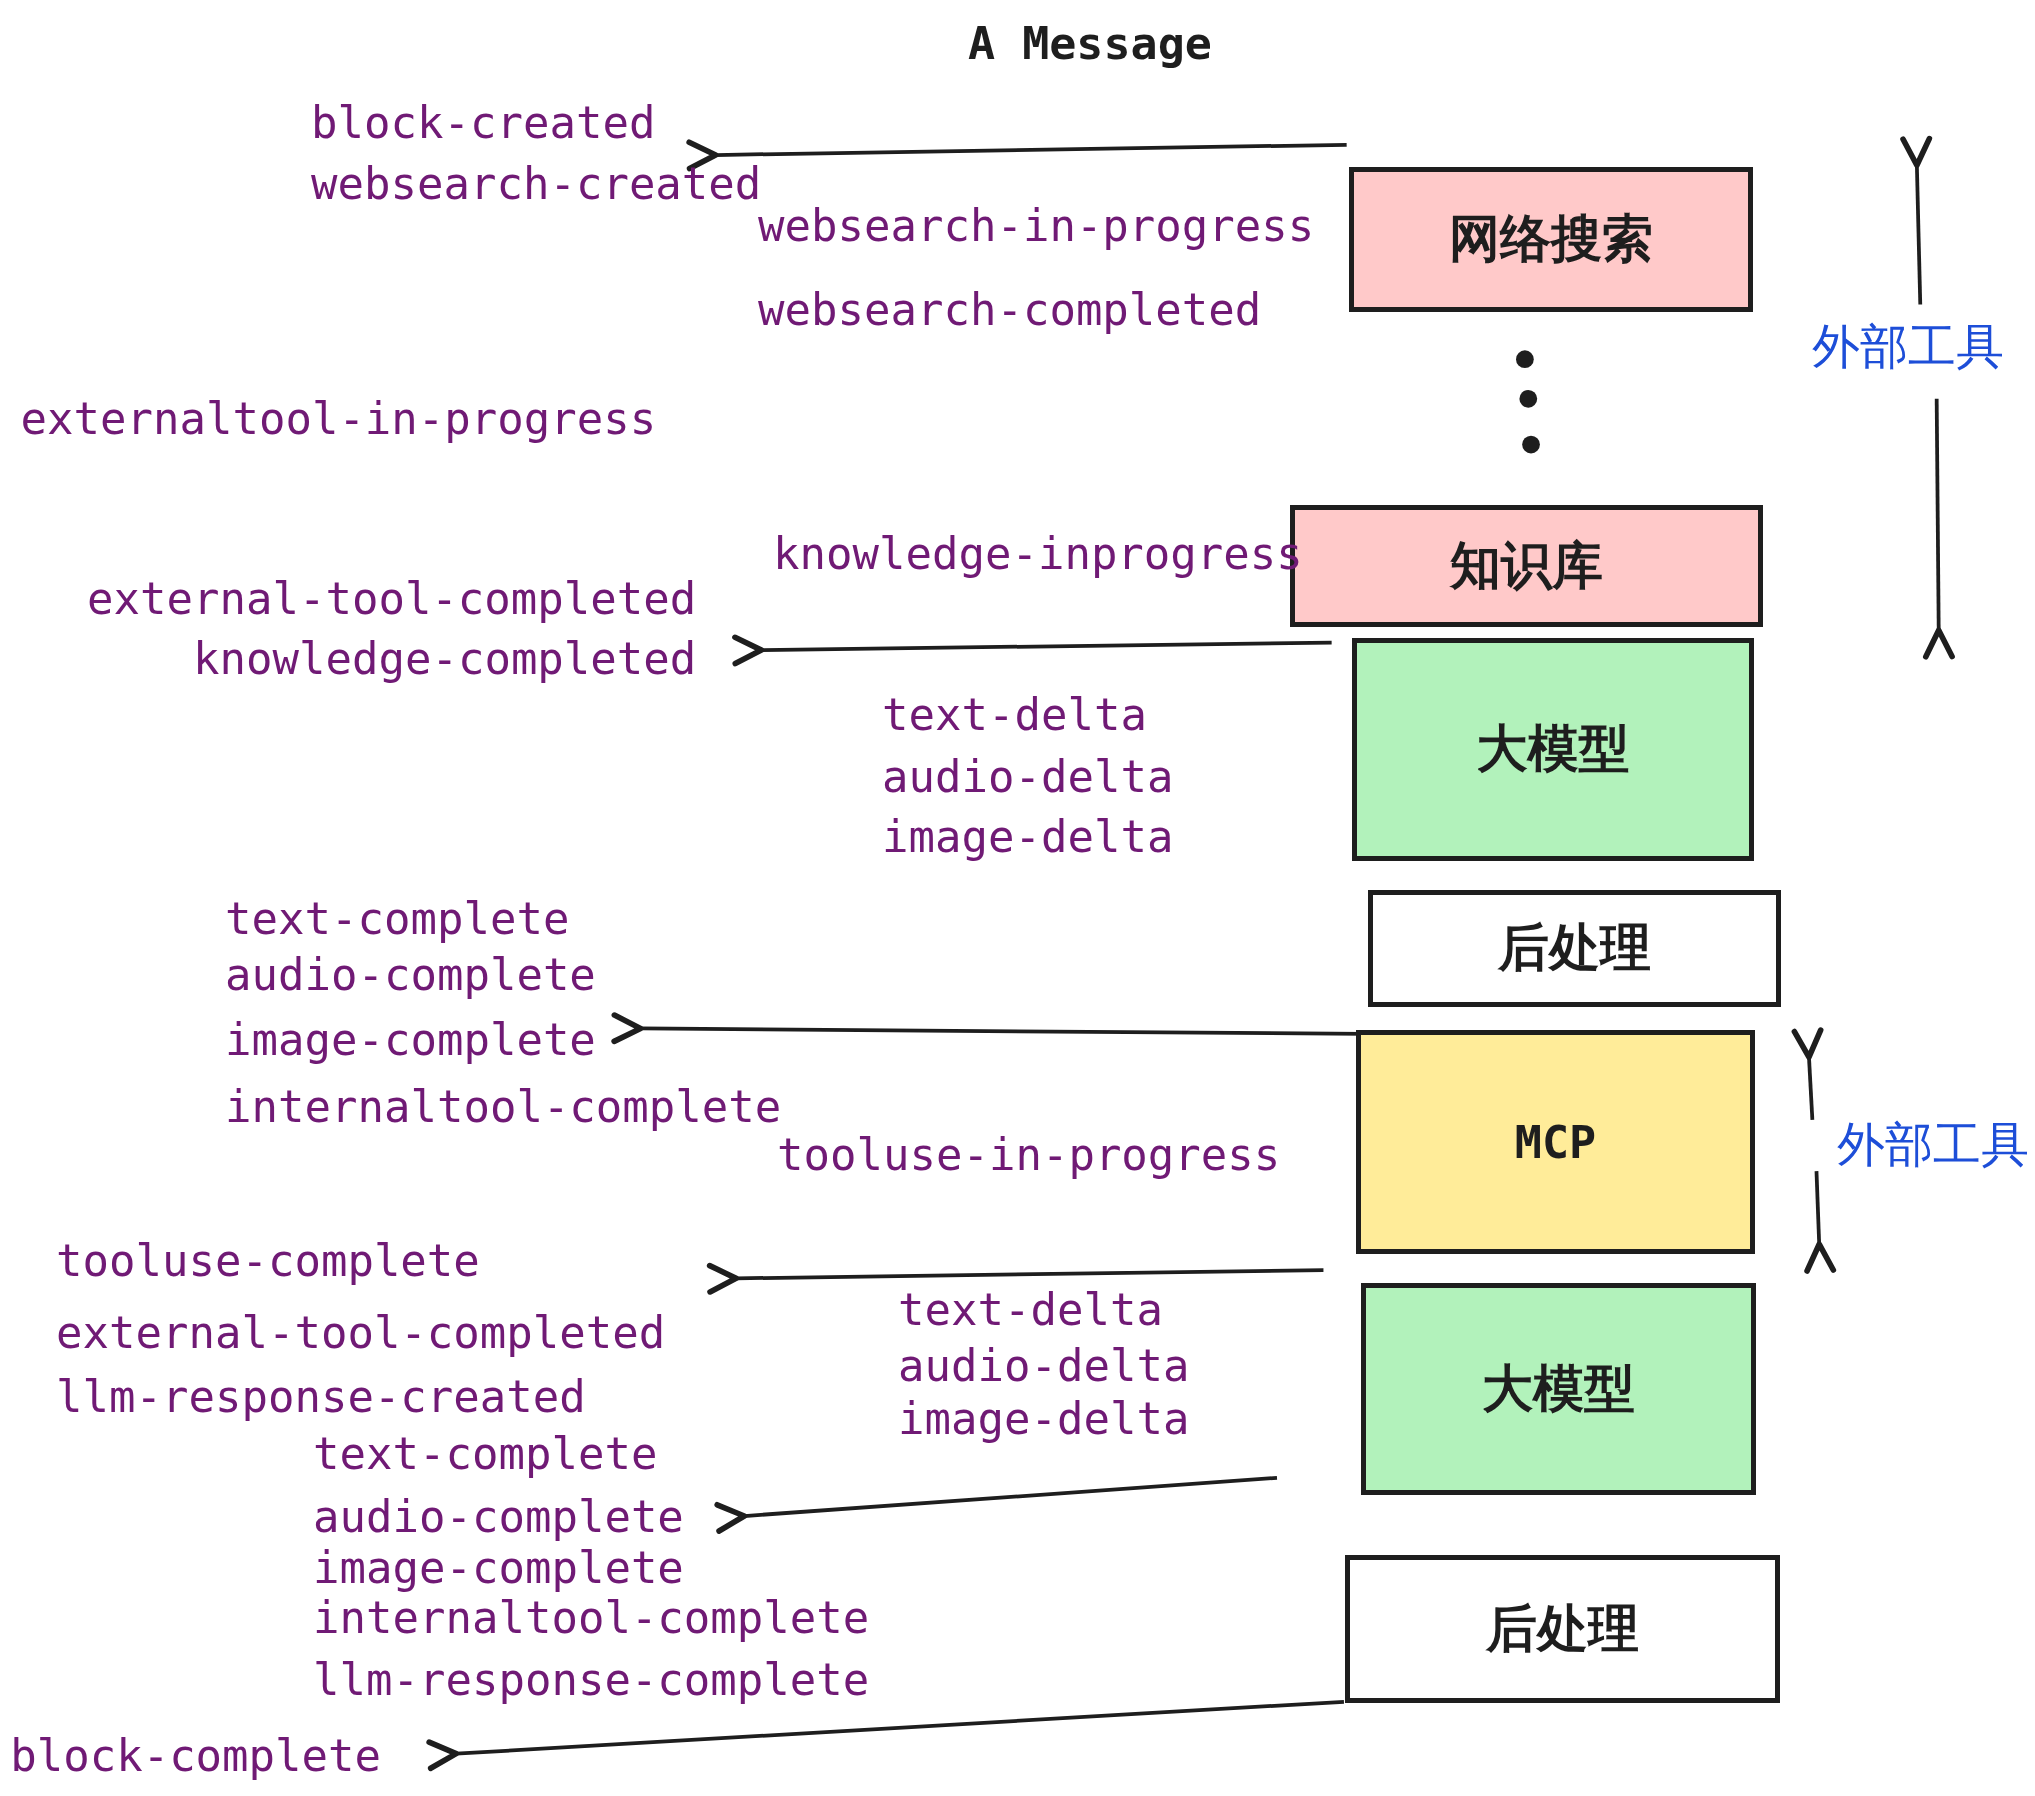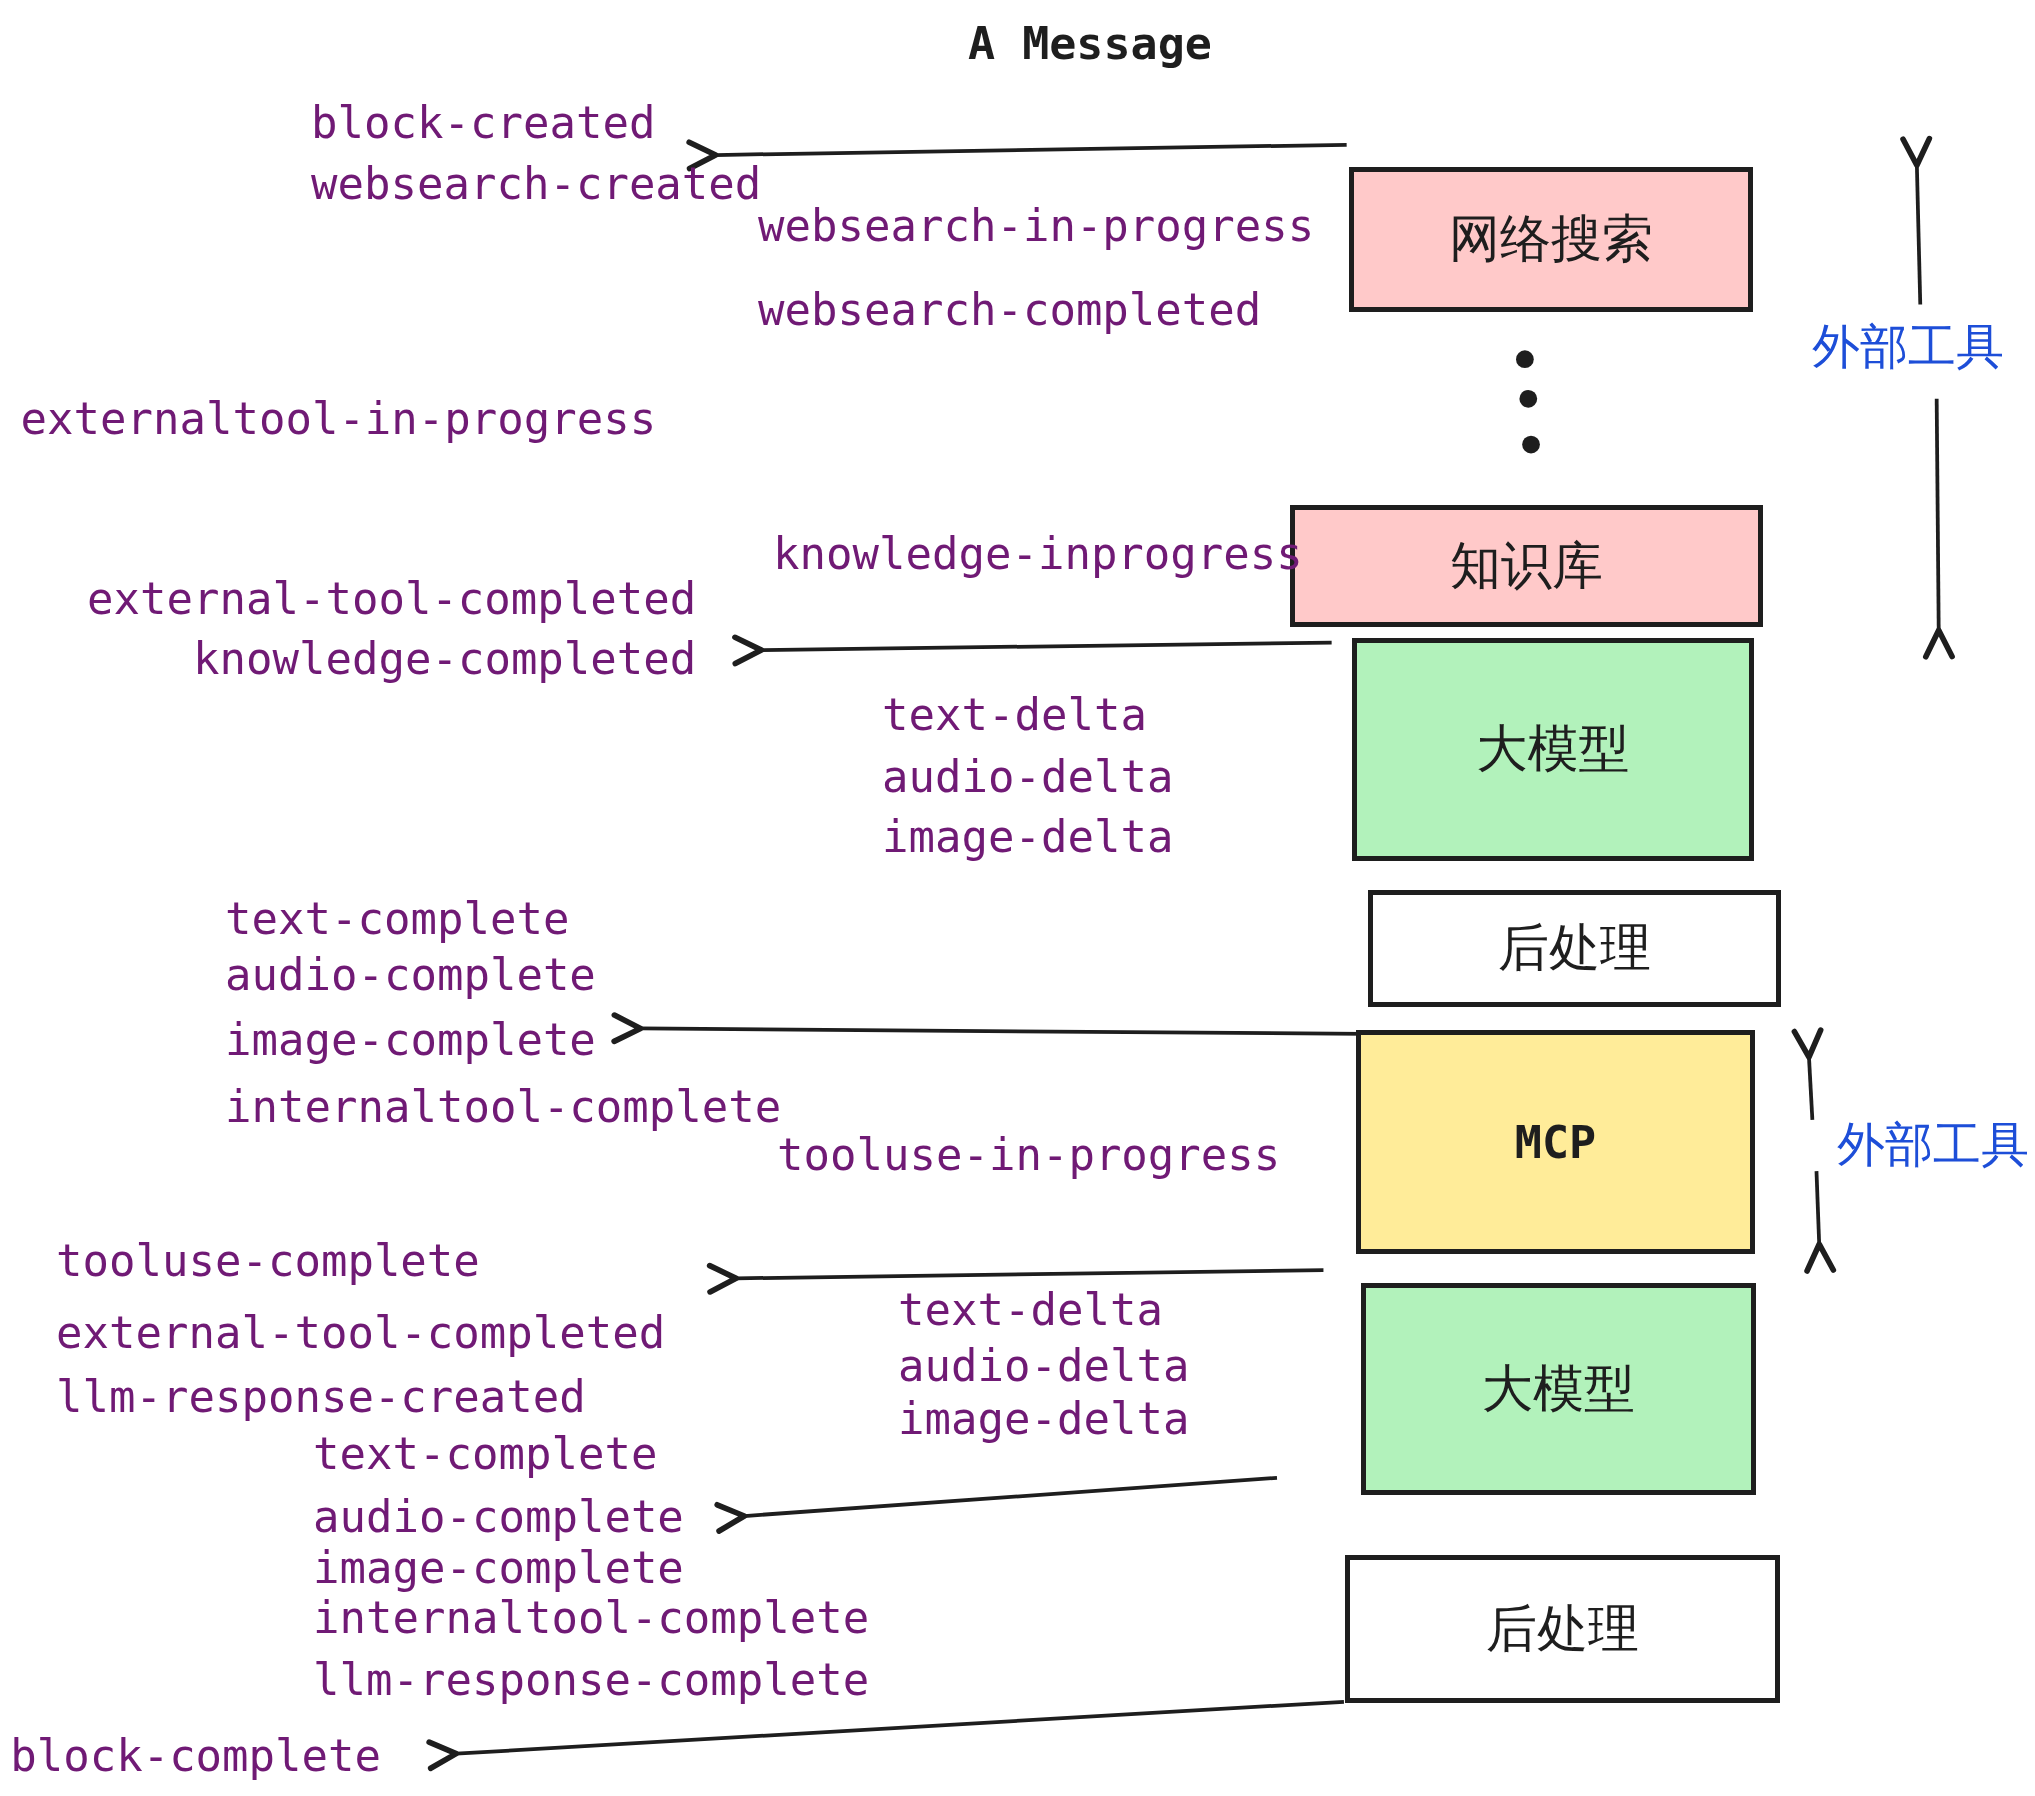--- a/index.html
+++ b/index.html
@@ -10,21 +10,21 @@
   .evt{position:absolute;transform:translateY(-50%);
        font-family:"DejaVu Sans Mono",monospace;font-size:44px;font-weight:500;
        color:#701a75;white-space:nowrap;}
   .title{position:absolute;transform:translateY(-50%);
        font-family:"DejaVu Sans Mono",monospace;font-size:45px;font-weight:700;
        color:#1e1e1e;white-space:nowrap;}
   .node{position:absolute;box-sizing:border-box;border:5.5px solid #1e1e1e;
        display:flex;align-items:center;justify-content:center;
        font-family:"DejaVu Sans","Liberation Sans",sans-serif;
        font-size:51px;color:#1e1e1e;white-space:nowrap;}
-  .node .lbl{pointer-events:none;}
+  .node .lbl{pointer-events:none;font-weight:bold;}
   .pink{background:#ffc9c9;}
   .green{background:#b2f2bb;}
   .yellow{background:#ffec99;}
   .white{background:#ffffff;align-items:center;}
   .mono{font-family:"DejaVu Sans Mono",monospace;font-weight:600;font-size:45px;}
   .side{position:absolute;transform:translateY(-50%);
        font-family:Liberation Sans, sans-serif;
        font-size:48px;color:#1d4ed8;white-space:nowrap;}
 </style>
 </head>

